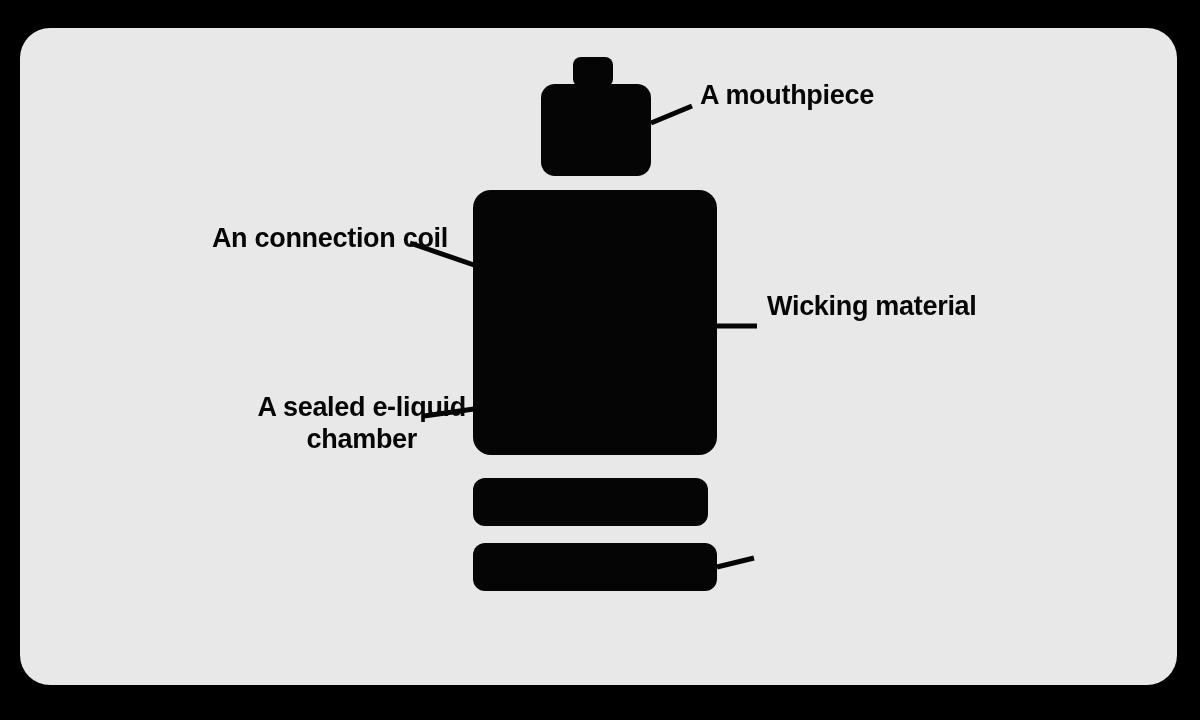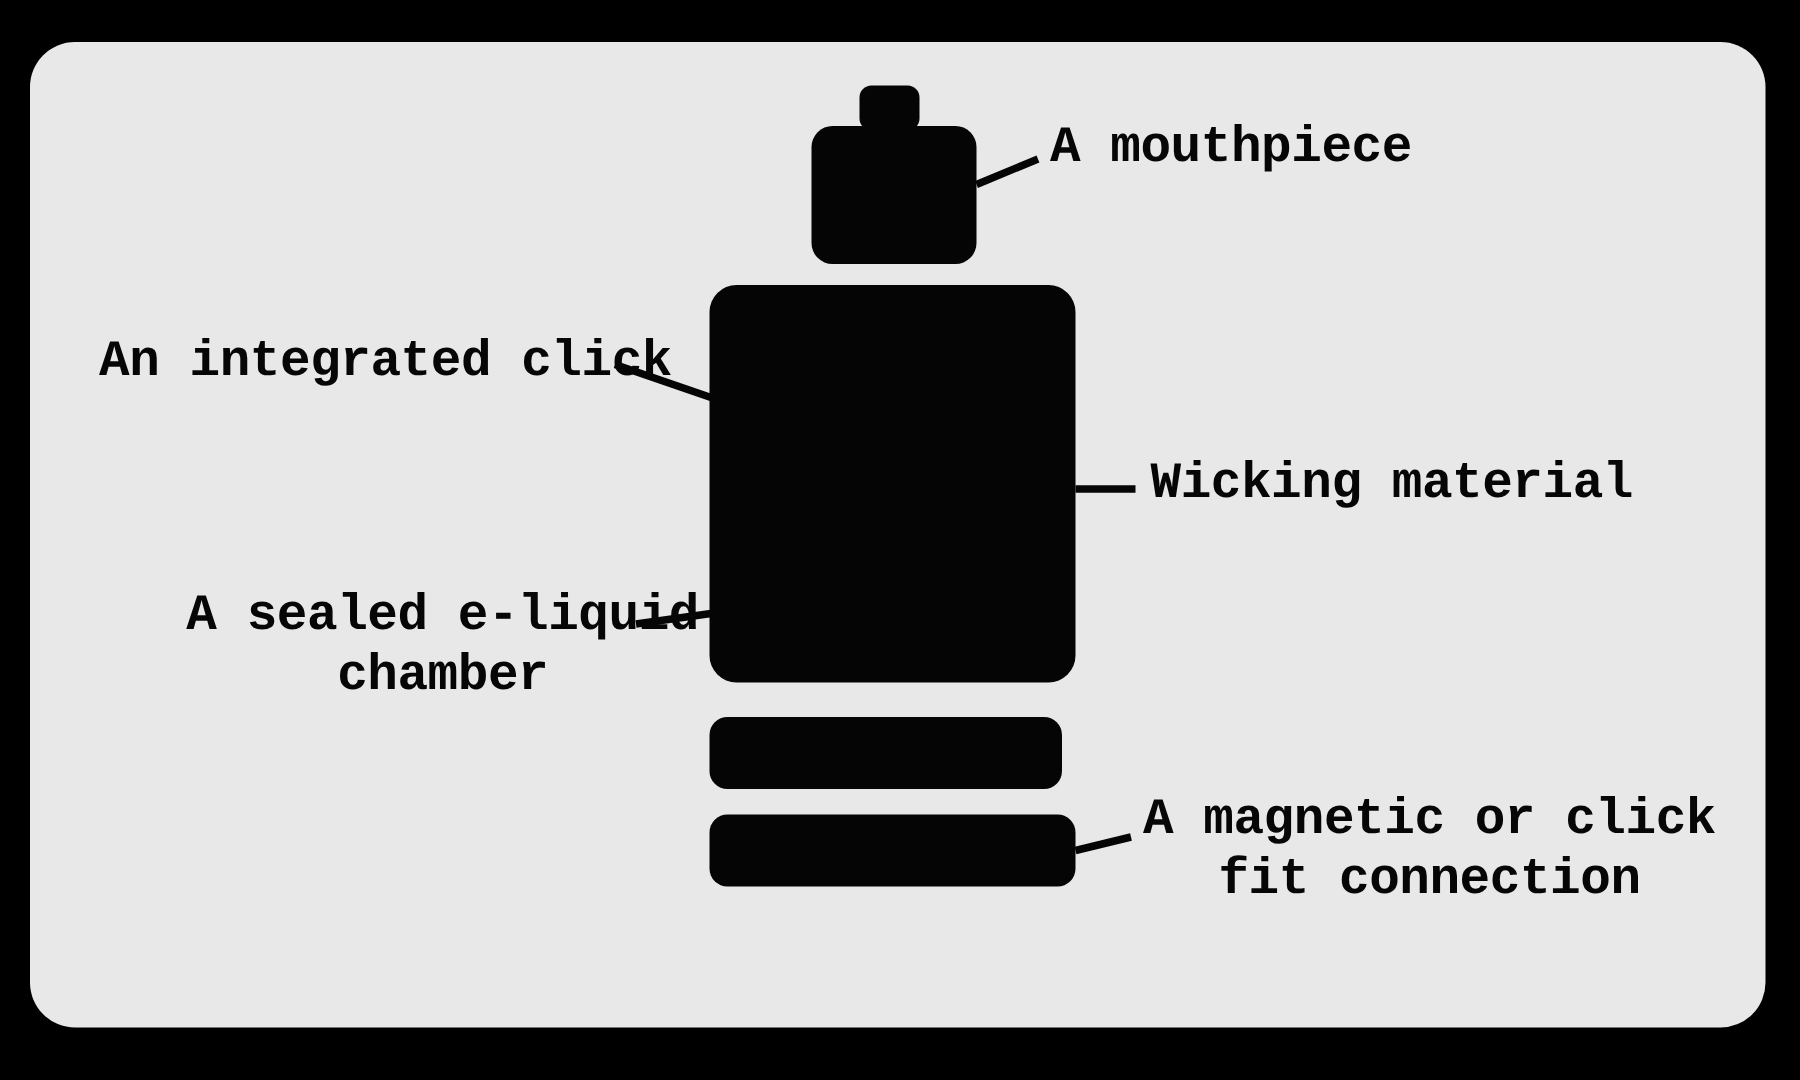--- a/index.html
+++ b/index.html
@@ -38,23 +38,23 @@
     position: absolute;
     left: 0;
     top: 0;
     width: 1200px;
     height: 720px;
   }
 
   
   .label {
     position: absolute;
-    font-family: Liberation Mono, monospace;
+    font-family: Liberation Sans, sans-serif;
     font-weight: bold;
-    font-size: 34px;
+    font-size: 27px;
     line-height: 1.17;
     color: #060606;
     letter-spacing: -0.3px;
     white-space: pre-line;
   }
 
   .label-right { text-align: left; }
   .label-left  { text-align: right; }
   .label-center { text-align: center; }
 
@@ -63,21 +63,21 @@
     top: 80px;
   }
 
   #label-coil {
     right: 752px;
     top: 223px;
   }
 
   #label-wicking {
     left: 767px;
-    top: 304px;
+    top: 291px;
   }
 
   #label-eliquid {
     right: 734px;
     top: 392px;
     text-align: center;
   }
 
   #label-connection {
     left: 762px;
@@ -104,23 +104,21 @@
       <line x1="651" y1="123" x2="692" y2="106" stroke="#050505" stroke-width="5" stroke-linecap="butt"></line>
       <line x1="410" y1="243" x2="474" y2="265" stroke="#050505" stroke-width="5" stroke-linecap="butt"></line>
       <line x1="717" y1="326" x2="757" y2="326" stroke="#050505" stroke-width="5" stroke-linecap="butt"></line>
       <line x1="424" y1="416" x2="474" y2="409" stroke="#050505" stroke-width="5" stroke-linecap="butt"></line>
       <line x1="717" y1="567" x2="754" y2="558" stroke="#050505" stroke-width="5" stroke-linecap="butt"></line>
     </g>
   </svg>
 
   <div class="label label-right" id="label-mouthpiece">A mouthpiece</div>
 
-  <div class="label label-left" id="label-coil">An integrated click</div>
+  <div class="label label-left" id="label-coil">An connection coil</div>
 
   <div class="label label-right" id="label-wicking">Wicking material</div>
 
   <div class="label label-center" id="label-eliquid">A sealed e-liquid
 chamber</div>
 
-  <div class="label label-center" id="label-connection">A magnetic or click
-fit connection</div>
 
 </div>
 
 </body></html>

